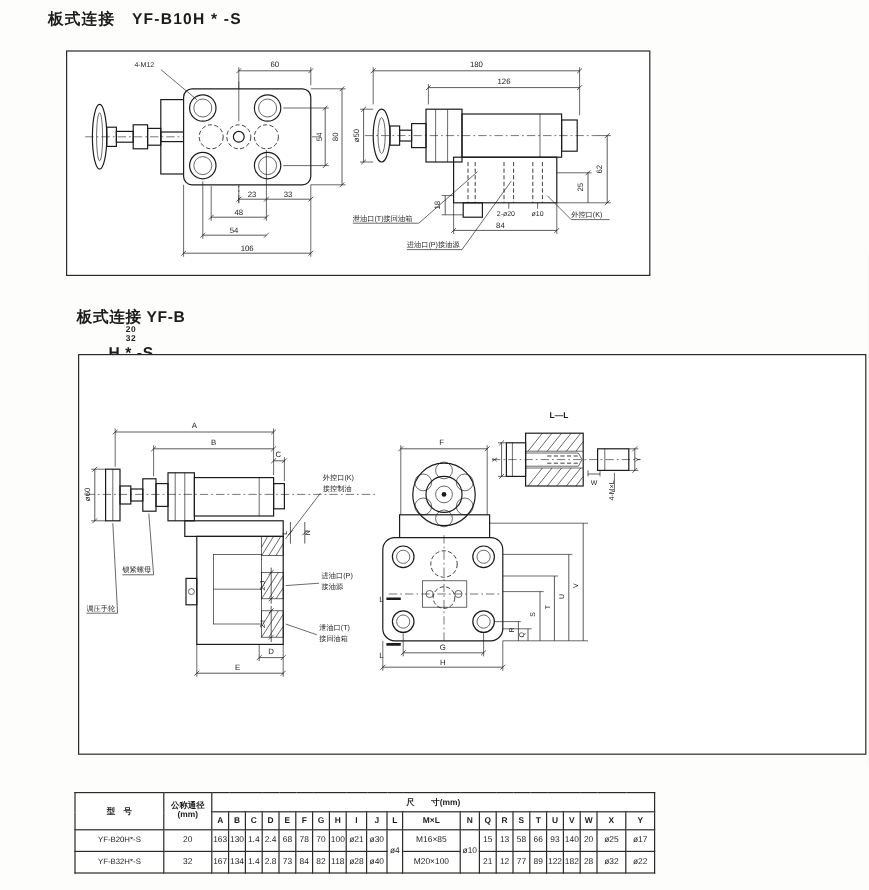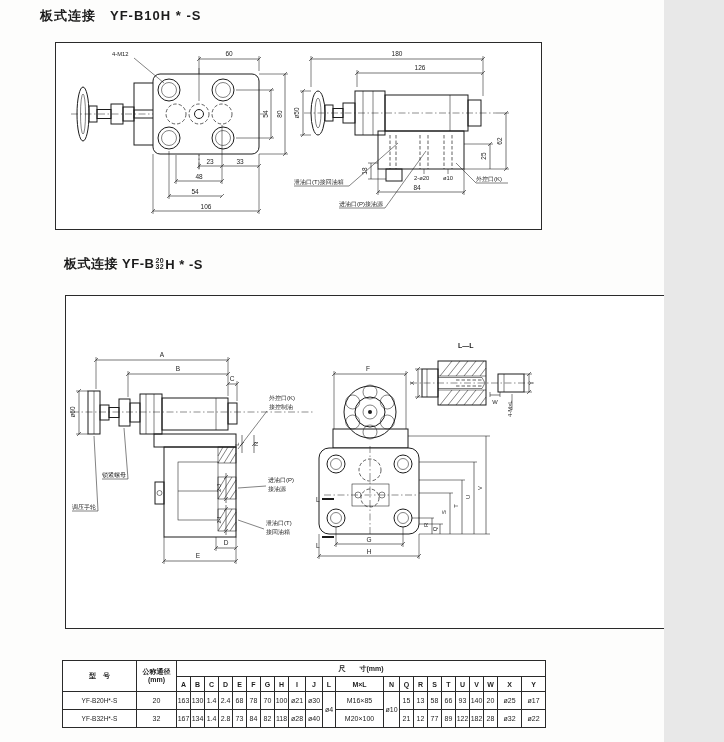--- a/index.html
+++ b/index.html
@@ -1,20 +1,20 @@
 <!DOCTYPE html>
 <html><head>
 <meta charset="utf-8">
 <style>
   html,body { margin:0; padding:0; background:#e8e8e8; }
-  .page { position:relative; width:664px; height:742px; background:#fdfdfc;
+  .page { position:relative; width:724px; height:742px; background:#fdfdfc;
           font-family:"Liberation Sans", sans-serif; color:#1c1c1c; overflow:hidden; }
   .title1 { position:absolute; left:40px; top:7px; font-size:13px; font-weight:bold; letter-spacing:1px; }
   .title2 { position:absolute; left:64px; top:255px; font-size:13px; font-weight:bold;
-            display:flex; align-items:center; letter-spacing:0.5px; }
+            display:flex; align-items:center; letter-spacing:0.5px;flex-direction:column; }
   .stack { display:inline-flex; flex-direction:column; align-items:center;
            font-size:7px; line-height:6.5px; font-weight:bold; margin:0 1px; }
   .box { position:absolute; border:1px solid #2a2a2a; background:#ffffff; }
   .box1 { left:55px; top:42px; width:485px; height:186px; }
   .box2 { left:65px; top:295px; width:655px; height:332px; }
   svg { display:block; }
   svg text { font-family:"Liberation Sans", sans-serif; fill:#1c1c1c; }
   .dt  { font-size:6.5px; }
   .dts { font-size:5.8px; }
   .ck  { font-size:6px; }

